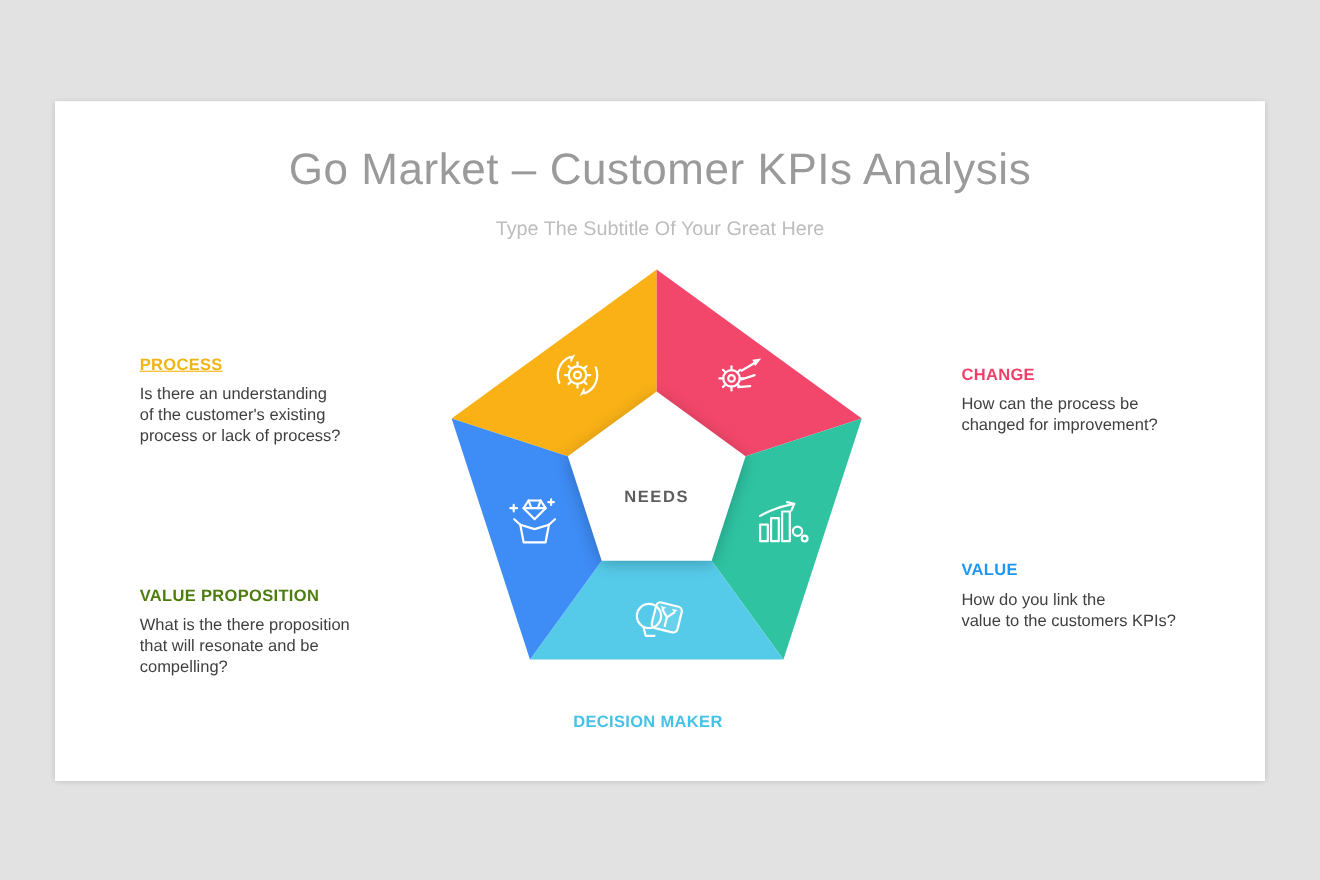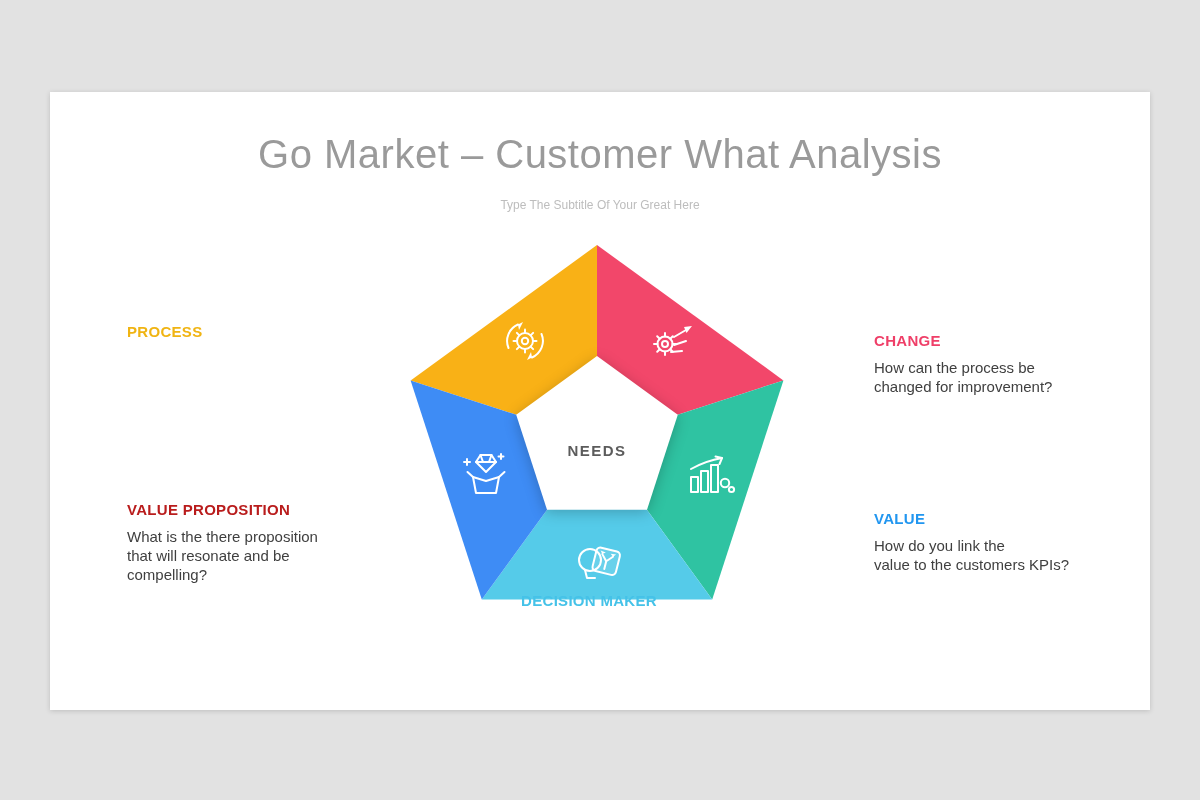--- a/index.html
+++ b/index.html
@@ -29,21 +29,21 @@
     font-weight: 400;
     letter-spacing: 0.5px;
     color: #9a9a9a;
   }
   .subtitle {
     position: absolute;
     top: 106px;
     left: 0;
     width: 100%;
     text-align: center;
-    font-size: 12px;
+    font-size: 18px;
     color: #bdbdbd;
   }
   .diagram-svg {
     position: absolute;
     left: 0;
     top: 0;
   }
   .callout { position: absolute; }
   .callout h3 {
     margin: 0 0 10px 0;
@@ -55,28 +55,28 @@
     margin: 0;
     font-size: 15px;
     line-height: 1.26;
     color: #3f3f3f;
     white-space: pre-line;
   }
   .callout-process          { left: 77px;  top: 231px; width: 220px; }
   .callout-value-proposition{ left: 77px;  top: 409px; width: 220px; }
   .callout-change           { left: 824px; top: 240px; width: 230px; }
   .callout-value            { left: 824px; top: 418px; width: 240px; }
-  .callout-decision-maker   { left: 239px; top: 500px; width: 600px; text-align: center; }
+  .callout-decision-maker   { left: 239px; top: 556px; width: 600px; text-align: center; }
 </style>
 </head>
 <body>
 
 <div class="slide">
 
-  <div class="title">Go Market – Customer What Analysis</div>
+  <div class="title">Go Market – Customer KPIs Analysis</div>
   <div class="subtitle">Type The Subtitle Of Your Great Here</div>
 
   <svg class="diagram-svg" width="1100" height="618" viewBox="0 0 1100 618">
 
     <polygon points="360.6,288.4 547,153 547,269 470.9,324.3" fill="#F9B116"></polygon>
     <polygon points="547,153 733.4,288.4 623.1,324.3 547,269" fill="#F2476A"></polygon>
     <polygon points="733.4,288.4 662.2,507.6 594,413.7 623.1,324.3" fill="#2FC3A2"></polygon>
     <polygon points="662.2,507.6 431.8,507.6 500,413.7 594,413.7" fill="#55CBE9"></polygon>
     <polygon points="431.8,507.6 360.6,288.4 470.9,324.3 500,413.7" fill="#3E8CF5"></polygon>
 
@@ -150,25 +150,28 @@
         <path d="M -13 1 L -18.5 -4 M 13 1 L 18.5 -4"></path>
         <path d="M -13 1 L 0 5 L 13 1"></path>
         <path d="M -19 -17 v 6 M -22 -14 h 6"></path>
         <path d="M 15 -22 v 5 M 12.5 -19.5 h 5"></path>
       </g>
 
     </g>
   </svg>
 
   <div class="callout callout-process">
-    <h3 style="color: rgb(240, 180, 19);">PROCESS</h3>
+    <h3 style="color: rgb(240, 180, 19); text-decoration: underline;">PROCESS</h3>
+    <p>Is there an understanding
+of the customer's existing
+process or lack of process?</p>
   </div>
 
   <div class="callout callout-value-proposition">
-    <h3 style="color: #b91c1c;">VALUE PROPOSITION</h3>
+    <h3 style="color: #4d7c0f; margin-top: 32px;">VALUE PROPOSITION</h3>
     <p>What is the there proposition
 that will resonate and be
 compelling?</p>
   </div>
 
   <div class="callout callout-value">
     <h3 style="color: rgb(33, 150, 240);">VALUE</h3>
     <p>How do you link the
 value to the customers KPIs?</p>
   </div>

